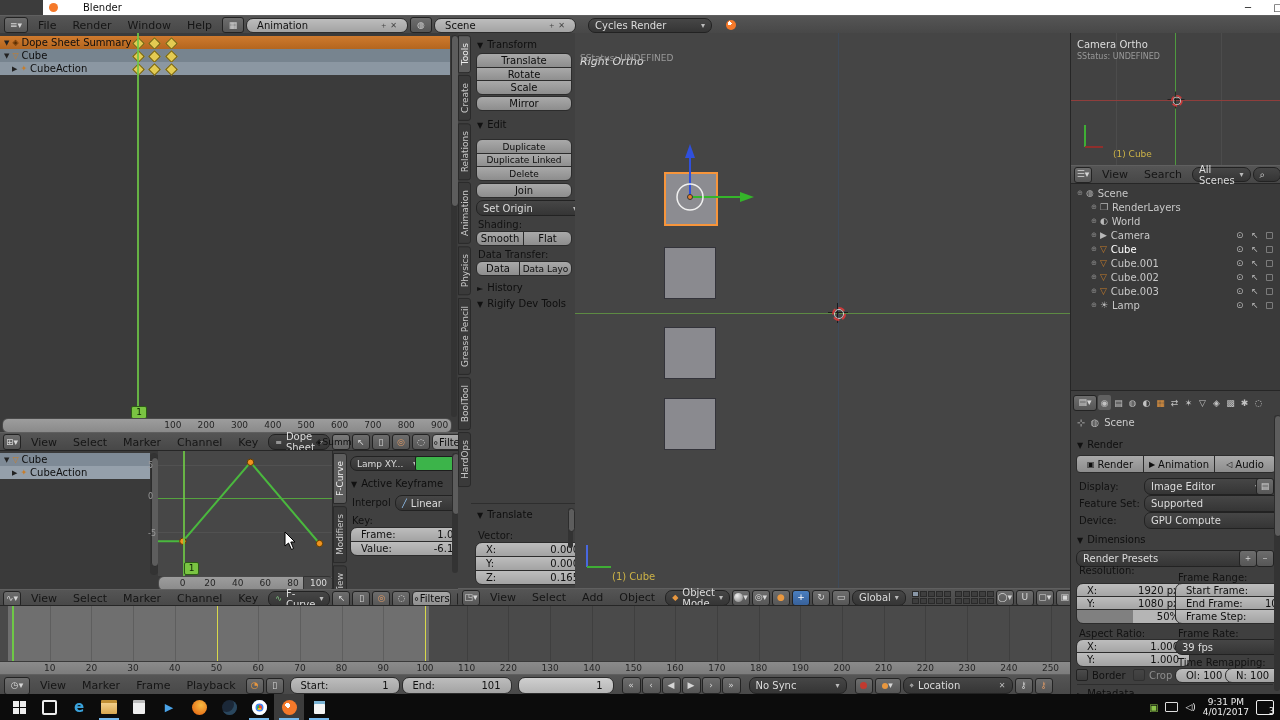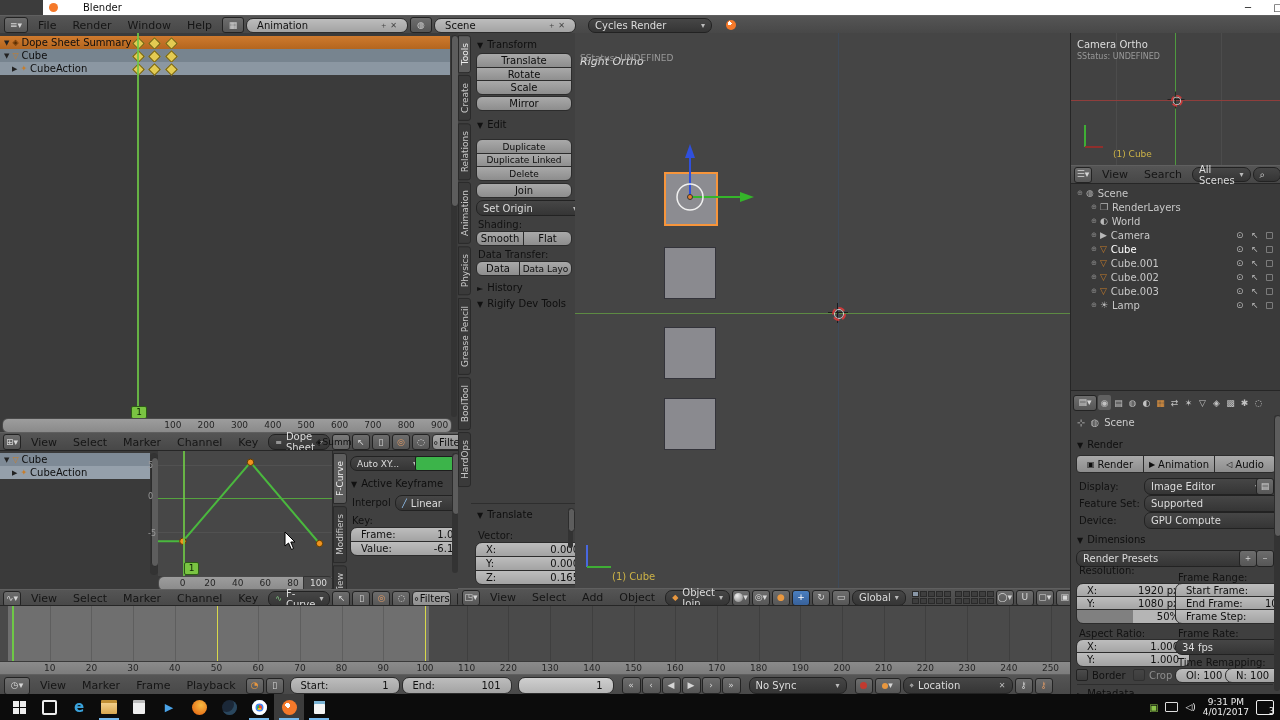--- a/index.html
+++ b/index.html
@@ -205,21 +205,21 @@
       </div>
     <div class="abs" style="left:303px;top:125px;width:29px;height:13px;background:#4e4e4e;border:1px solid #333;border-radius:0 6px 6px 0;color:#ddd;font-size:9px;text-align:center;line-height:12px;">100</div>
 
     <div class="abs" style="left:332px;top:0;width:126px;height:138px;background:#404040;border-left:1px solid #2b2b2b;">
       <div class="vtabs abs" id="graph-vtabs" style="left:0;top:2px;width:14px;">
           <span class="vtab on">F-Curve</span>
           <span class="vtab">Modifiers</span>
           <span class="vtab">View</span>
         </div>
       <div class="abs dbtn" style="left:17px;top:5px;width:60px;height:13px;">
-          <span style="font-size:9px;">Auto XY...</span>
+          <span style="font-size:9px;">Lamp XY...</span>
           <span class="dd">▾</span>
         </div>
       <div class="abs" id="curve-swatch" style="left: 82px; top: 5px; width: 40px; height: 13px; border: 1px solid rgb(29, 29, 29); border-radius: 2px; background: rgb(60, 180, 74);"></div>
       <div class="abs ptitle" style="left:18px;top:27px;"><span class="tri">▼</span><span>Active Keyframe</span></div>
       <div class="abs plabel" style="left:19px;top:46px;">Interpol</div>
       <div class="abs dbtn" style="left:62px;top:44px;width:60px;height:14px;">
           <span style="color:#9cf;font-size:8px;">╱</span>
           <span>Linear</span>
           <span class="dd">▾</span>
         </div>
@@ -364,21 +364,21 @@
   <div class="abs hdr" style="left:458px;top:588px;width:612px;height:17px;">
     <span class="chip" style="margin-left:4px;width:22px;">◳<span class="dd">▾</span></span>
     <span style="display:flex;">
         <span class="mi">View</span>
         <span class="mi">Select</span>
         <span class="mi">Add</span>
         <span class="mi">Object</span>
       </span>
     <span class="dbtn" style="width:92px;height:14px;">
         <span style="color:#e8973f;font-size:8px;">◆</span>
-        <span>Object Join</span>
+        <span>Object Mode</span>
         <span class="dd">▾</span>
       </span>
     <span class="chip" style="width:24px;">
         <span style="width:9px;height:9px;border-radius:50%;background:radial-gradient(circle at 35% 30%,#eee,#777);display:inline-block;"></span>
         <span class="dd">▾</span>
       </span>
     <span class="chip" style="width:24px;">◎<span class="dd">▾</span></span>
     <span class="chip" style="color:#e8973f;">●</span>
     <span class="chip" style="background:linear-gradient(#4a7fc0,#38619a);color:#fff;">+</span>
     <span class="chip">↻</span>
@@ -613,21 +613,21 @@
     <div class="abs" style="left:5px;top:278px;display:flex;align-items:center;gap:4px;">
         <span class="cbox"></span>
         <span class="plabel">Border</span>
       </div>
     <div class="abs" style="left:62px;top:278px;display:flex;align-items:center;gap:4px;">
         <span class="cbox" style="opacity:.5;"></span>
         <span class="plabel" style="color:#8d8d8d;">Crop</span>
       </div>
     <div class="abs plabel" style="left:107px;top:237px;">Frame Rate:</div>
     <div class="abs dbtn" style="left:104px;top:248px;width:98px;height:14px;">
-        <span>34 fps</span>
+        <span>39 fps</span>
         <span class="dd">▾</span>
       </div>
     <div class="abs plabel" style="left:107px;top:266px;">Time Remapping:</div>
     <div class="abs nfield" style="left:104px;top:277px;width:48px;height:13px;">
         <span>Ol: 100</span>
       </div>
     <div class="abs nfield" style="left:154px;top:277px;width:48px;height:13px;">
         <span>N: 100</span>
       </div>
     <div class="abs ptitle" style="left:6px;top:293px;border-top:1px solid #2e2e2e;width:196px;padding-top:3px;"><span class="tri">►</span><span>Metadata</span></div>

